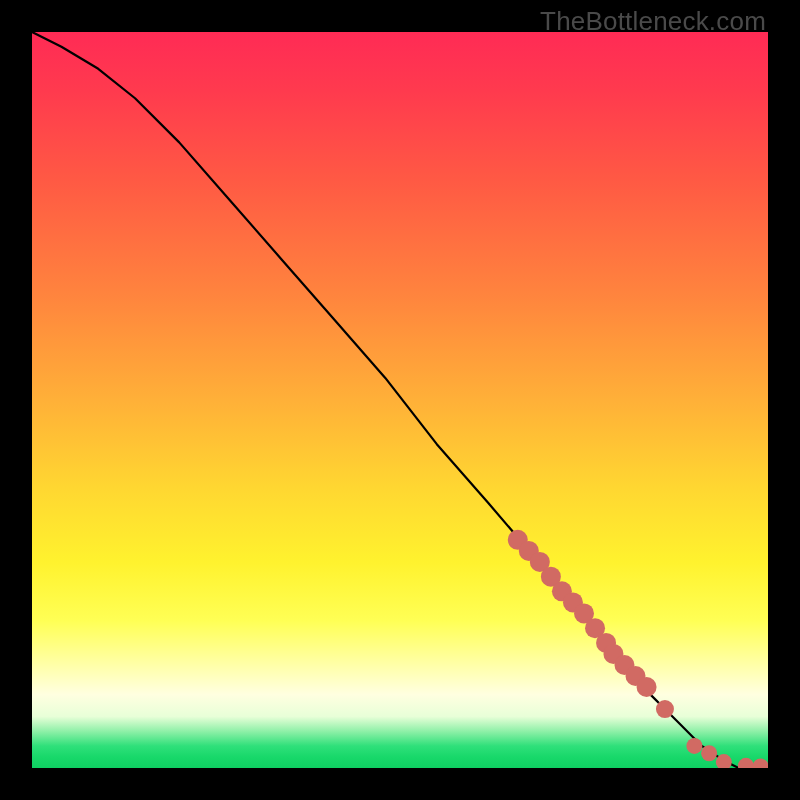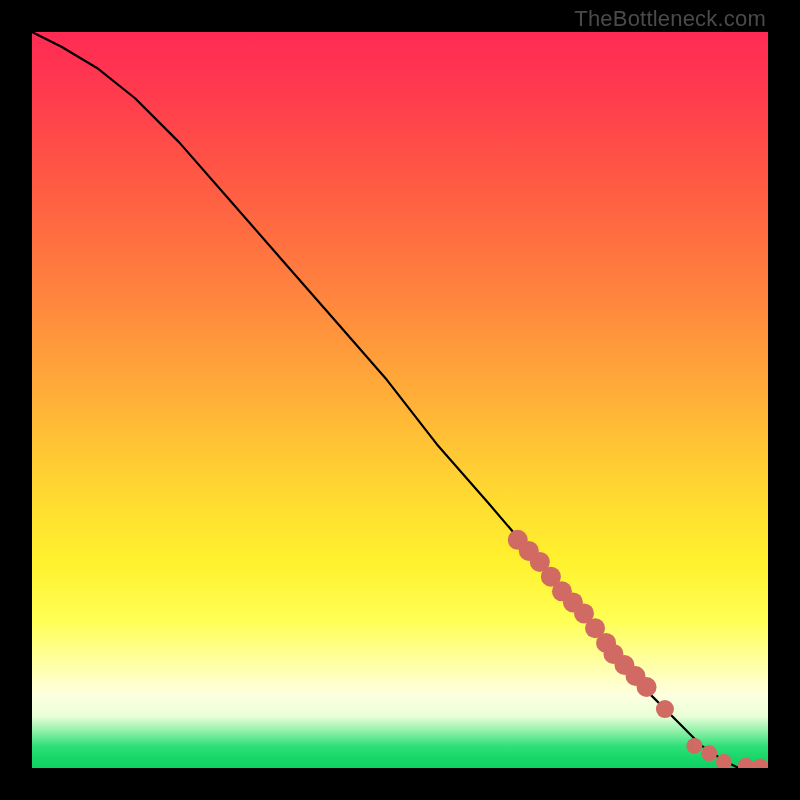--- a/index.html
+++ b/index.html
@@ -44,21 +44,21 @@
       #2fe07a 97%,
       #18d86a 98.5%,
       #0fd062 100%
     );
   }
   .watermark {
     position: absolute;
     top: 6px;
     right: 34px;
     color: #4a4a4a;
-    font-size: 22px;
+    font-size: 26px;
     font-weight: 500;
     letter-spacing: 0.2px;
   }
   .curve-svg {
     position: absolute;
     left: 0;
     top: 0;
     width: 100%;
     height: 100%;
   }

